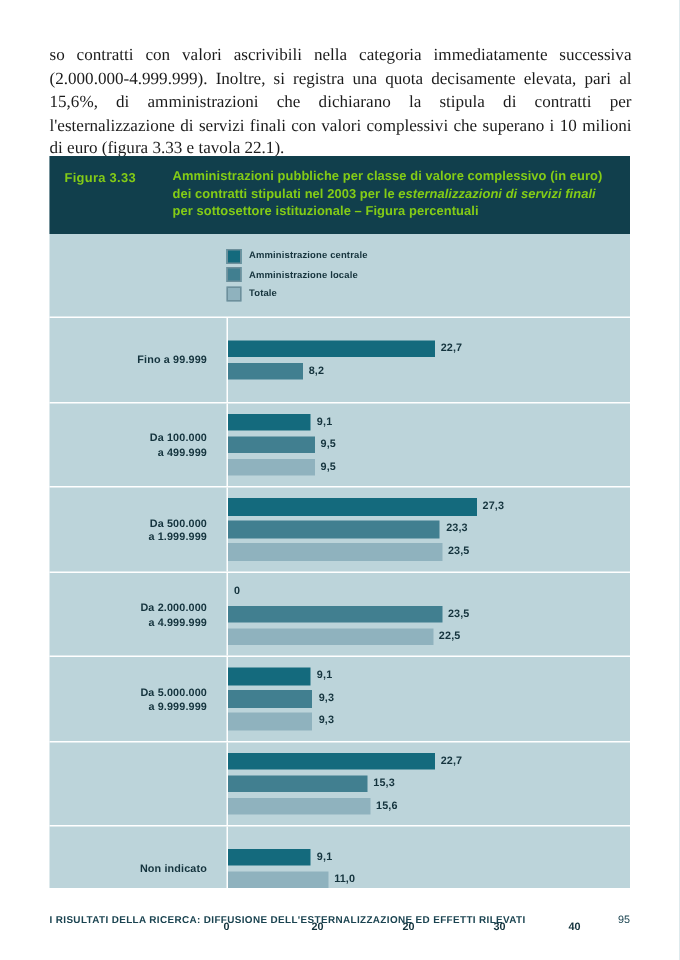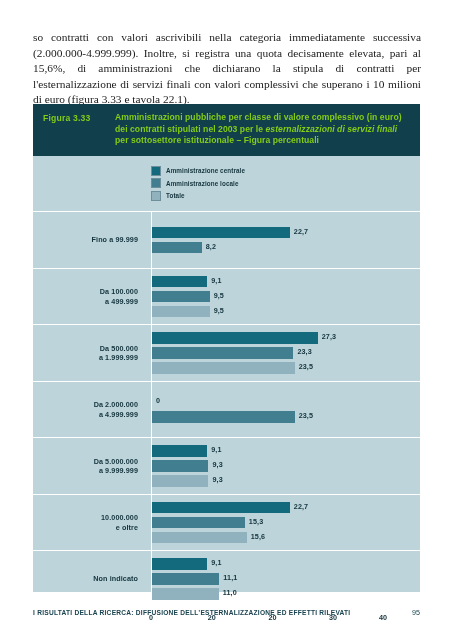--- a/index.html
+++ b/index.html
@@ -219,20 +219,24 @@
           </div>
           <div class="bars">
             <div class="barline">
               <div class="bar s0" style="width: 0px;"></div>
               <span class="val">0</span>
             </div>
             <div class="barline">
               <div class="bar s1" style="width: 142.64px;"></div>
               <span class="val">23,5</span>
             </div>
+            <div class="barline">
+              <div class="bar s2" style="width: 136.57px;"></div>
+              <span class="val">22,5</span>
+            </div>
           </div>
         </div>
         <div class="group">
           <div class="cat-label">
             <div>Da 5.000.000</div>
             <div>a 9.999.999</div>
           </div>
           <div class="bars">
             <div class="barline">
               <div class="bar s0" style="width: 55.2349px;"></div>
@@ -242,24 +246,20 @@
               <div class="bar s1" style="width: 56.4488px;"></div>
               <span class="val">9,3</span>
             </div>
             <div class="barline">
               <div class="bar s2" style="width: 56.4488px;"></div>
               <span class="val">9,3</span>
             </div>
           </div>
         </div>
         <div class="group">
-          <div class="cat-label">
-            <div>10.000.000</div>
-            <div>e oltre</div>
-          </div>
           <div class="bars">
             <div class="barline">
               <div class="bar s0" style="width: 137.784px;"></div>
               <span class="val">22,7</span>
             </div>
             <div class="barline">
               <div class="bar s1" style="width: 92.8674px;"></div>
               <span class="val">15,3</span>
             </div>
             <div class="barline">
@@ -269,24 +269,20 @@
           </div>
         </div>
         <div class="group">
           <div class="cat-label">
             <div>Non indicato</div>
           </div>
           <div class="bars">
             <div class="barline">
               <div class="bar s0" style="width: 55.2349px;"></div>
               <span class="val">9,1</span>
-            </div>
-            <div class="barline">
-              <div class="bar s1" style="width: 67.3744px;"></div>
-              <span class="val">11,1</span>
             </div>
             <div class="barline">
               <div class="bar s2" style="width: 66.7674px;"></div>
               <span class="val">11,0</span>
             </div>
           </div>
         </div>
       </div>
 
     <div class="axis" id="axis">

